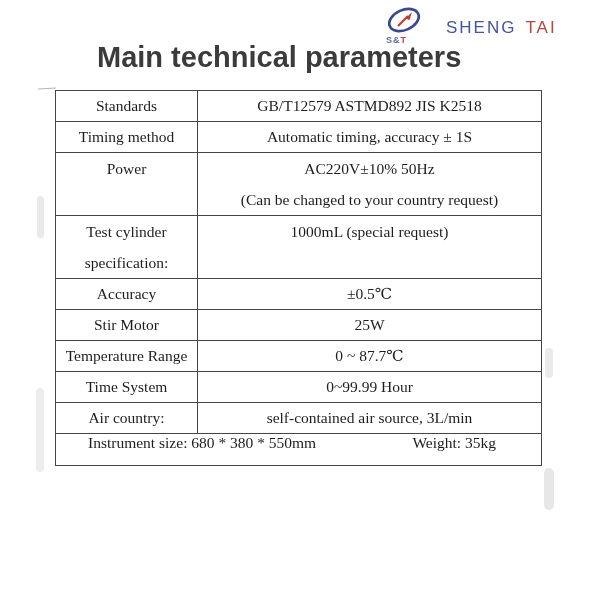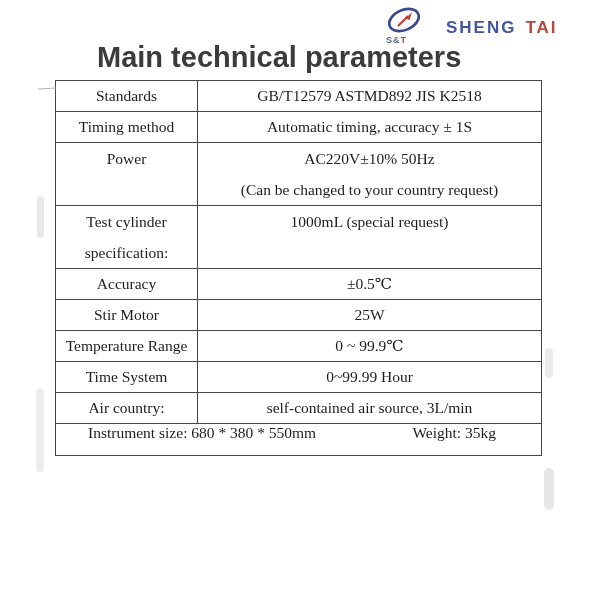--- a/index.html
+++ b/index.html
@@ -8,30 +8,30 @@
     font-family:"Liberation Serif","DejaVu Serif",serif;color:#1d1d1d;
   }
   
   .brand{position:absolute;top:6px;left:384px;width:210px;height:44px;}
   .brand-mark{position:absolute;top:0;left:0;width:42px;height:30px;}
   .brand-caption{position:absolute;top:29px;left:2px;font-family:"Liberation Sans",sans-serif;
     font-size:9px;font-weight:bold;letter-spacing:1px;}
   .cap-blue{color:#5A6B94;}
   .cap-red{color:#C0453A;}
   .brand-name{position:absolute;top:12px;left:62px;font-family:"Liberation Sans",sans-serif;
-    font-size:17px;font-weight:bold;letter-spacing:2px;white-space:nowrap;}
+    font-size:17px;font-weight:normal;letter-spacing:2px;white-space:nowrap;}
   .nm-blue{color:#44549E;}
   .nm-red{color:#B5473C;margin-left:9px;}
   .page-title{
     position:absolute;top:41px;left:97px;width:470px;
     font-family:"Liberation Sans",sans-serif;font-weight:700;font-size:29px;
     color:#3b3b3b;letter-spacing:0px;white-space:nowrap;
   }
   
-  .table-wrap{position:absolute;top:80px;left:55px;width:486px;}
+  .table-wrap{position:absolute;top:90px;left:55px;width:486px;}
   table.spec{border-collapse:collapse;width:100%;table-layout:fixed;}
   table.spec td{
     border:1px solid #454545;text-align:center;vertical-align:middle;
     font-size:15.5px;color:#1d1d1d;padding:0;
     font-family:"Liberation Serif","DejaVu Serif","DejaVu Sans",serif;
   }
   col.c-label{width:142px;}
   col.c-value{width:344px;}
   tr.r-single td{height:30px;}
   tr.r-tall td{height:62px;vertical-align:top;margin-top:48px;}
@@ -128,21 +128,21 @@
           </td>
           <td>
             <div class="">25W</div>
           </td>
         </tr>
         <tr class="r-single">
           <td>
             <div class="">Temperature Range</div>
           </td>
           <td>
-            <div class="">0 ~ 99.9℃</div>
+            <div class="">0 ~ 87.7℃</div>
           </td>
         </tr>
         <tr class="r-single">
           <td>
             <div class="">Time System</div>
           </td>
           <td>
             <div class="">0~99.99 Hour</div>
           </td>
         </tr>

